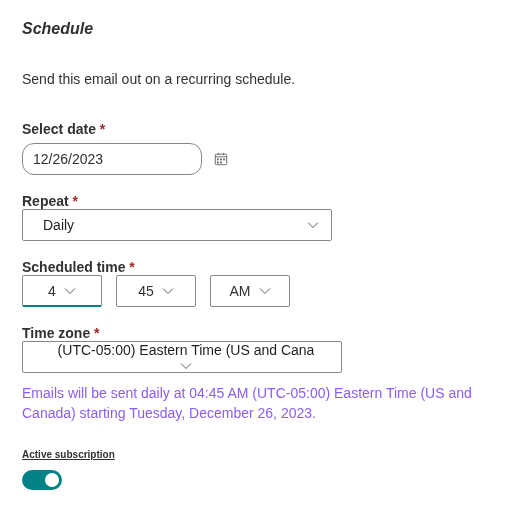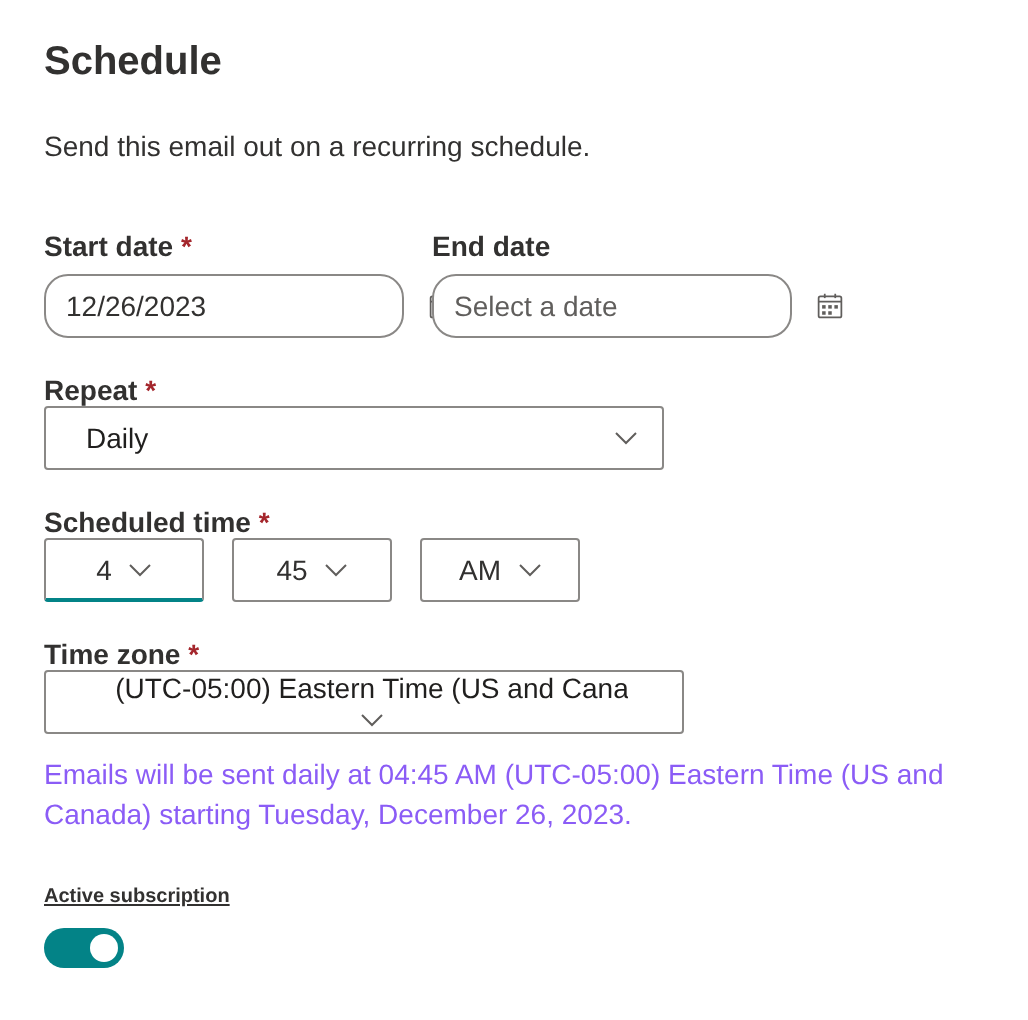--- a/index.html
+++ b/index.html
@@ -5,23 +5,24 @@
     * { box-sizing: border-box; margin: 0; padding: 0; }
     body {
       font-family: "Segoe UI", -apple-system, sans-serif;
       font-size: 14px;
       color: #323130;
       padding: 20px 22px;
       width: 514px;
       background: #fff;
     }
     .page-title {
-      font-size: 20px;
+      font-size: 16px;
       font-weight: 600;
-      margin-bottom: 22px;
+      margin-bottom: 33px;
+      font-style: italic;
     }
     .description {
       font-size: 14px;
       color: #323130;
       margin-bottom: 34px;
     }
     .row {
       display: flex;
       gap: 14px;
       margin-bottom: 18px;
@@ -139,57 +140,38 @@
   </style>
 </head>
 <body>
 
 <h1 class="page-title">Schedule</h1>
 
 <p class="description">Send this email out on a recurring schedule.</p>
 
 <div class="row">
   <div class="field half">
-    <label class="label required">Start date</label>
+    <label class="label required">Select date</label>
     <div class="input-wrap">
       <input type="text" class="input-text" value="12/26/2023" style="">
       <span class="calendar-icon">
         <svg viewBox="0 0 16 16" fill="none" stroke="#605e5c" stroke-width="1">
             <rect x="1.5" y="2.5" width="13" height="12" rx="1"></rect>
             <line x1="1.5" y1="5.5" x2="14.5" y2="5.5"></line>
             <line x1="5" y1="1" x2="5" y2="3.5"></line>
             <line x1="11" y1="1" x2="11" y2="3.5"></line>
             <rect x="3.5" y="7.5" width="2" height="2" fill="#605e5c" stroke="none"></rect>
             <rect x="7" y="7.5" width="2" height="2" fill="#605e5c" stroke="none"></rect>
             <rect x="10.5" y="7.5" width="2" height="2" fill="#605e5c" stroke="none"></rect>
             <rect x="3.5" y="11" width="2" height="2" fill="#605e5c" stroke="none"></rect>
             <rect x="7" y="11" width="2" height="2" fill="#605e5c" stroke="none"></rect>
           </svg>
       </span>
     </div>
   </div>
-  <div class="field half">
-    <label class="label">End date</label>
-    <div class="input-wrap">
-      <input type="text" class="input-text" placeholder="Select a date" style="">
-      <span class="calendar-icon">
-        <svg viewBox="0 0 16 16" fill="none" stroke="#605e5c" stroke-width="1">
-            <rect x="1.5" y="2.5" width="13" height="12" rx="1"></rect>
-            <line x1="1.5" y1="5.5" x2="14.5" y2="5.5"></line>
-            <line x1="5" y1="1" x2="5" y2="3.5"></line>
-            <line x1="11" y1="1" x2="11" y2="3.5"></line>
-            <rect x="3.5" y="7.5" width="2" height="2" fill="#605e5c" stroke="none"></rect>
-            <rect x="7" y="7.5" width="2" height="2" fill="#605e5c" stroke="none"></rect>
-            <rect x="10.5" y="7.5" width="2" height="2" fill="#605e5c" stroke="none"></rect>
-            <rect x="3.5" y="11" width="2" height="2" fill="#605e5c" stroke="none"></rect>
-            <rect x="7" y="11" width="2" height="2" fill="#605e5c" stroke="none"></rect>
-          </svg>
-      </span>
-    </div>
-  </div>
 </div>
 
 <div class="field-block">
   <label class="label required">Repeat</label>
   <div class="select-wrap field full" style="flex-direction:row">
     <span class="select-value">Daily</span>
     <span class="chevron-down">
       <svg viewBox="0 0 12 8">
           <path d="M1 1.5 L6 6.5 L11 1.5" stroke="#605e5c" stroke-width="1" fill="none"></path>
         </svg>

